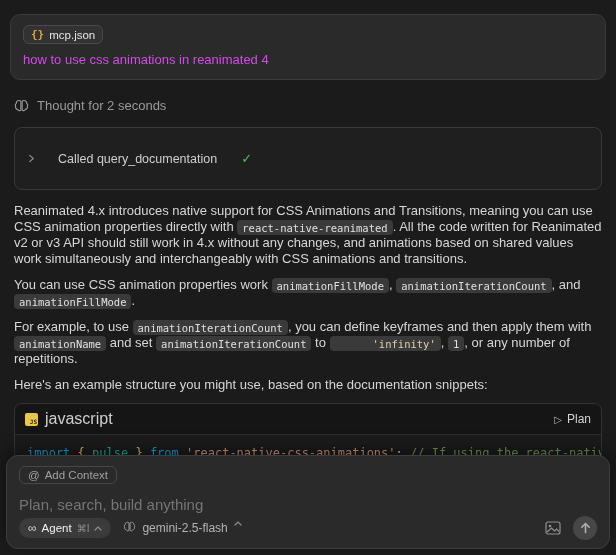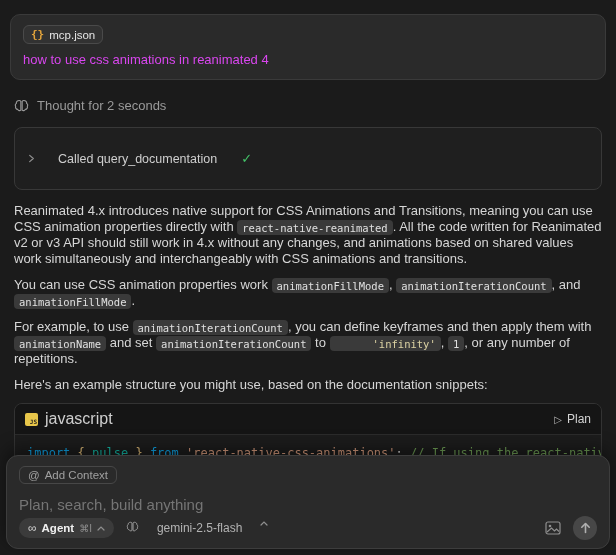--- a/index.html
+++ b/index.html
@@ -131,24 +131,24 @@
   }
   .composer-input::placeholder { color:#757575; }
   .composer-bottom { display:flex; align-items:center; gap:12px; }
   .agent-pill {
     display:flex; align-items:center; gap:5px;
     background:#3b3b3b; border:none; border-radius:11px;
     padding:3px 9px; cursor:pointer;
     font-family:"Liberation Sans", sans-serif;
   }
   .agent-pill .inf { color:#cfcfcf; font-size:12px; }
-  .agent-pill .name { color:#f0f0f0; font-size:11.5px; font-weight:bold; }
+  .agent-pill .name { color:#f0f0f0; font-size:11.5px; font-weight:normal; }
   .agent-pill .kbd { color:#8f8f8f; font-size:10px; }
   .model-select {
-    display:flex; align-items:flex-start; gap:18px;
+    display:flex; align-items:flex-start; gap:6px;
     background:none; border:none; cursor:pointer;
     color:#b3b3b3; font-size:12px;
     font-family:"Liberation Sans", sans-serif;
   }
   .spacer { flex:1; }
   .img-btn { background:none; border:none; cursor:pointer; display:flex; }
   .send-btn {
     width:24px; height:24px; border-radius:50%;
     background:#474747; border:none; cursor:pointer;
     display:flex; align-items:center; justify-content:center;

